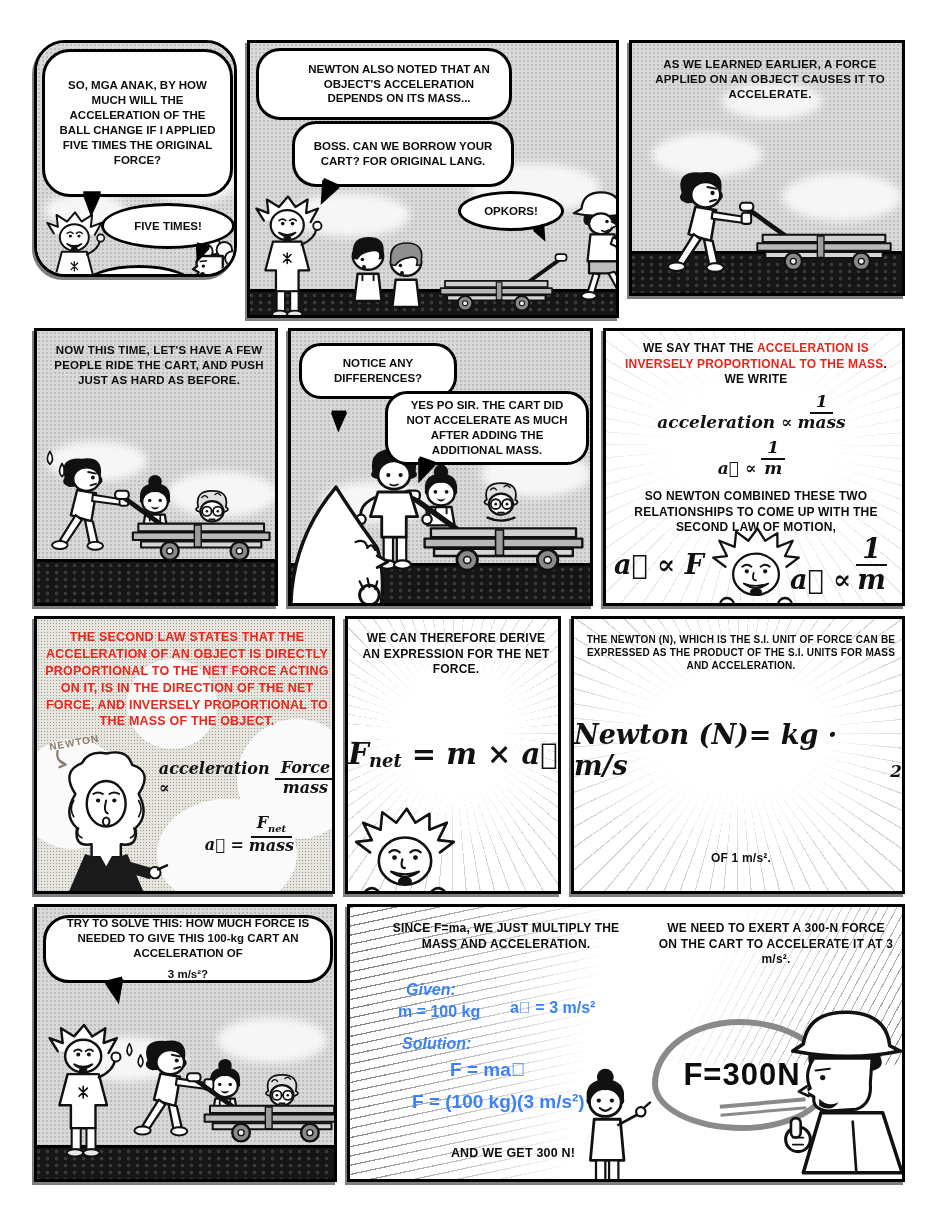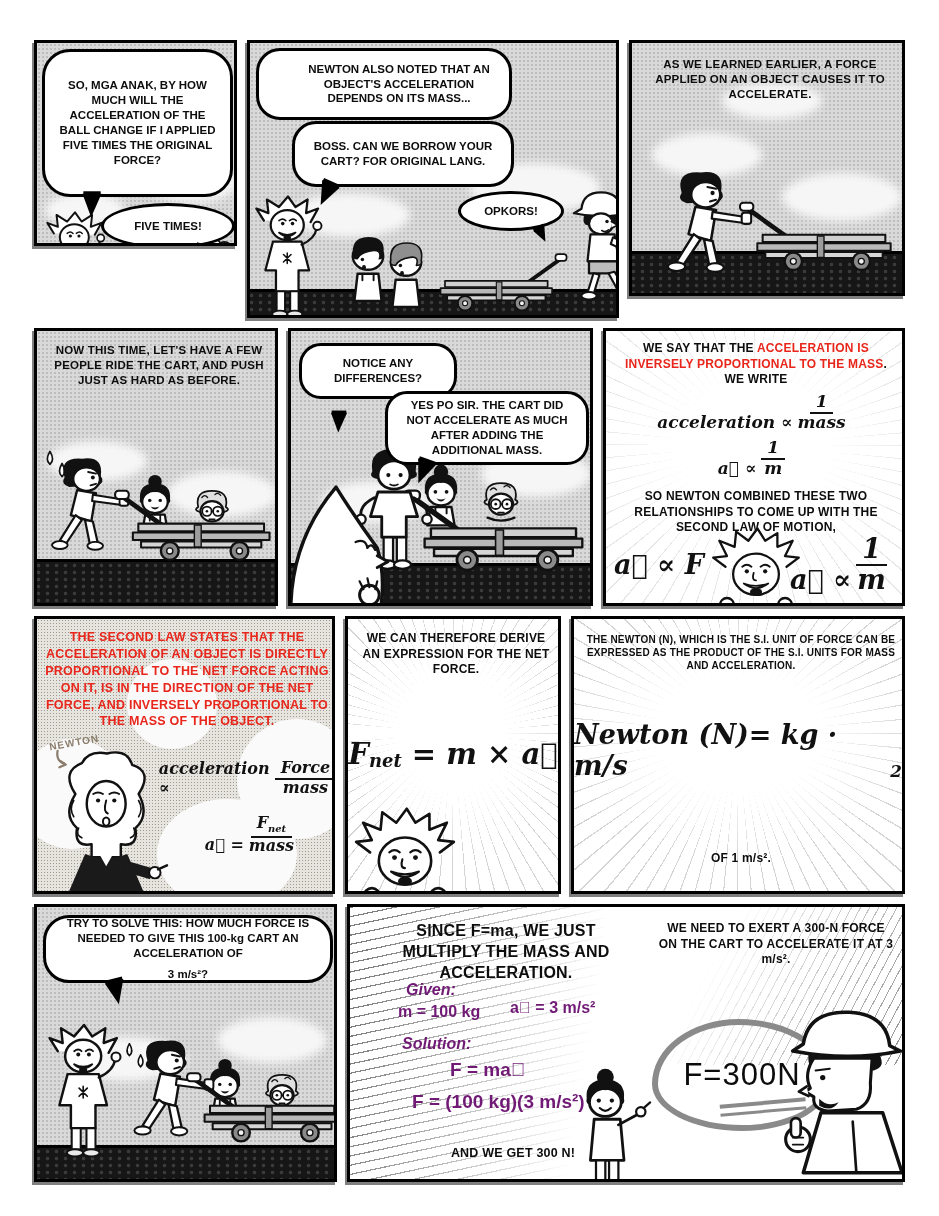--- a/index.html
+++ b/index.html
@@ -35,24 +35,24 @@
        padding:9px 10px;font-weight:700;font-size:11.5px;line-height:1.3;text-align:center;color:#0d0d0d;
        display:flex;align-items:center;justify-content:center;box-sizing:border-box;}
   .bubble.ellipse{border-radius:50%;}
   .tail{position:absolute;width:26px;height:30px;overflow:visible;}
   .red{color:var(--red,#e9261b);}
   .hand{font-family:"DejaVu Serif","Liberation Serif",serif;font-style:italic;font-weight:700;color:#111;}
   .frac{display:inline-flex;flex-direction:column;align-items:center;line-height:1.05;
         vertical-align:middle;margin:0 5px;}
   .frac .num{border-bottom:2.5px solid #111;padding:0 6px 1px;}
   .eqrow{position:absolute;display:flex;align-items:flex-end;justify-content:center;}
-  .marker{position:absolute;font-weight:800;color:#701a75;font-family:"Liberation Sans",sans-serif;}
+  .marker{position:absolute;font-weight:800;color:#3b82f6;font-family:"Liberation Sans",sans-serif;}
   .result-circle{position:absolute;border:6px solid var(--circle_gray,#8a8a8a);
         border-radius:48% 52% 50% 50%/58% 54% 46% 42%;display:flex;align-items:center;justify-content:center;}
-  .result-circle .txt{font-weight:400;font-size:31px;letter-spacing:1px;color:#0c0c0c;
+  .result-circle .txt{font-weight:700;font-size:31px;letter-spacing:1px;color:#0c0c0c;
         font-family:"Liberation Sans",sans-serif;}
   .result-underline{position:absolute;border-top:4px solid var(--circle_gray,#8a8a8a);
         border-bottom:3px solid var(--circle_gray,#8a8a8a);height:5px;transform:rotate(-5deg);}
   .newton-tag{position:absolute;font-size:10px;font-weight:700;letter-spacing:1px;color:#8b7d6b;
         transform:rotate(-10deg);}
   .chr{position:absolute;overflow:visible;}
   .chr *{stroke-linecap:round;stroke-linejoin:round;}
   sub.fs{font-size:62%;}  sup.fs{font-size:62%;}
 </style>
 </head>
@@ -259,21 +259,21 @@
   </g>
   <g id="g-tail">
         <path d="M4 3 L14 30 L26 3"></path>
         <rect x="5" y="0" width="20" height="5"></rect>
       </g>
 </defs>
 </svg>
 
 <div id="page">
 
-  <section class="panel" style="left:34px;top:40px;width:203px;height:206px;">
+  <section class="panel" style="left:34px;top:40px;width:203px;height:237px;border-radius:31px;">
     <div class="sky"></div>
     <div class="cloud" style="left:8px;top:150px;width:80px;height:34px;"></div>
     <div class="cloud" style="left:110px;top:120px;width:90px;height:40px;"></div>
     <svg class="chr" style="left:2px;top:168px;width:72px;height:112px;" viewBox="0 0 100 170">
         <use href="#g-teacher"></use>
       </svg>
     <svg class="chr" style="left:136px;top:188px;width:70px;height:92px;" viewBox="0 0 90 110">
         <use href="#g-curly-kid"></use>
       </svg>
     <div class="bubble" style="left:5px;top:6px;width:191px;height:148px;border-radius:28px;">
@@ -520,21 +520,21 @@
       <span>3 m/s²?</span>
       <svg class="tail" viewBox="0 0 30 34" style="left:58px;bottom:-28px;transform:rotate(-14deg);">
           <use href="#g-tail"></use>
         </svg>
     </div>
   </section>
 
   <section class="panel" style="left:347px;top:904px;width:558px;height:278px;">
     <div class="lines-left"></div>
     <div class="lines-tr"></div>
-    <div class="cap" style="left:36px;top:14px;width:240px;font-size:16px;"><span>SINCE F=ma, WE JUST MULTIPLY THE MASS AND ACCELERATION.</span></div>
+    <div class="cap" style="left:36px;top:14px;width:240px;font-size:12px;"><span>SINCE F=ma, WE JUST MULTIPLY THE MASS AND ACCELERATION.</span></div>
     <div class="cap" style="left:308px;top:14px;width:236px;font-size:12px;"><span>WE NEED TO EXERT A 300-N FORCE ON THE CART TO ACCELERATE IT AT 3 m/s².</span></div>
     <div class="marker" style="left:56px;top:74px;font-size:16px;font-style:italic;"><span>Given:</span></div>
     <div class="marker" style="left:48px;top:96px;font-size:16px;"><span>m = 100 kg</span></div>
     <div class="marker" style="left:160px;top:92px;font-size:16px;"><span>a⃗ = 3 m/s²</span></div>
     <div class="marker" style="left:52px;top:128px;font-size:16px;font-style:italic;"><span>Solution:</span></div>
     <div class="marker" style="left:100px;top:152px;font-size:19px;"><span>F = ma⃗</span></div>
     <div class="marker" style="left:62px;top:184px;font-size:19px;"><span>F = (100 kg)(3 m/s²)</span></div>
     <div class="cap" style="left:58px;top:238px;width:210px;font-size:12.5px;"><span>AND WE GET 300 N!</span></div>
     <div class="result-circle" style="left:302px;top:112px;width:168px;height:100px;">
       <span class="txt">F=300N</span>

